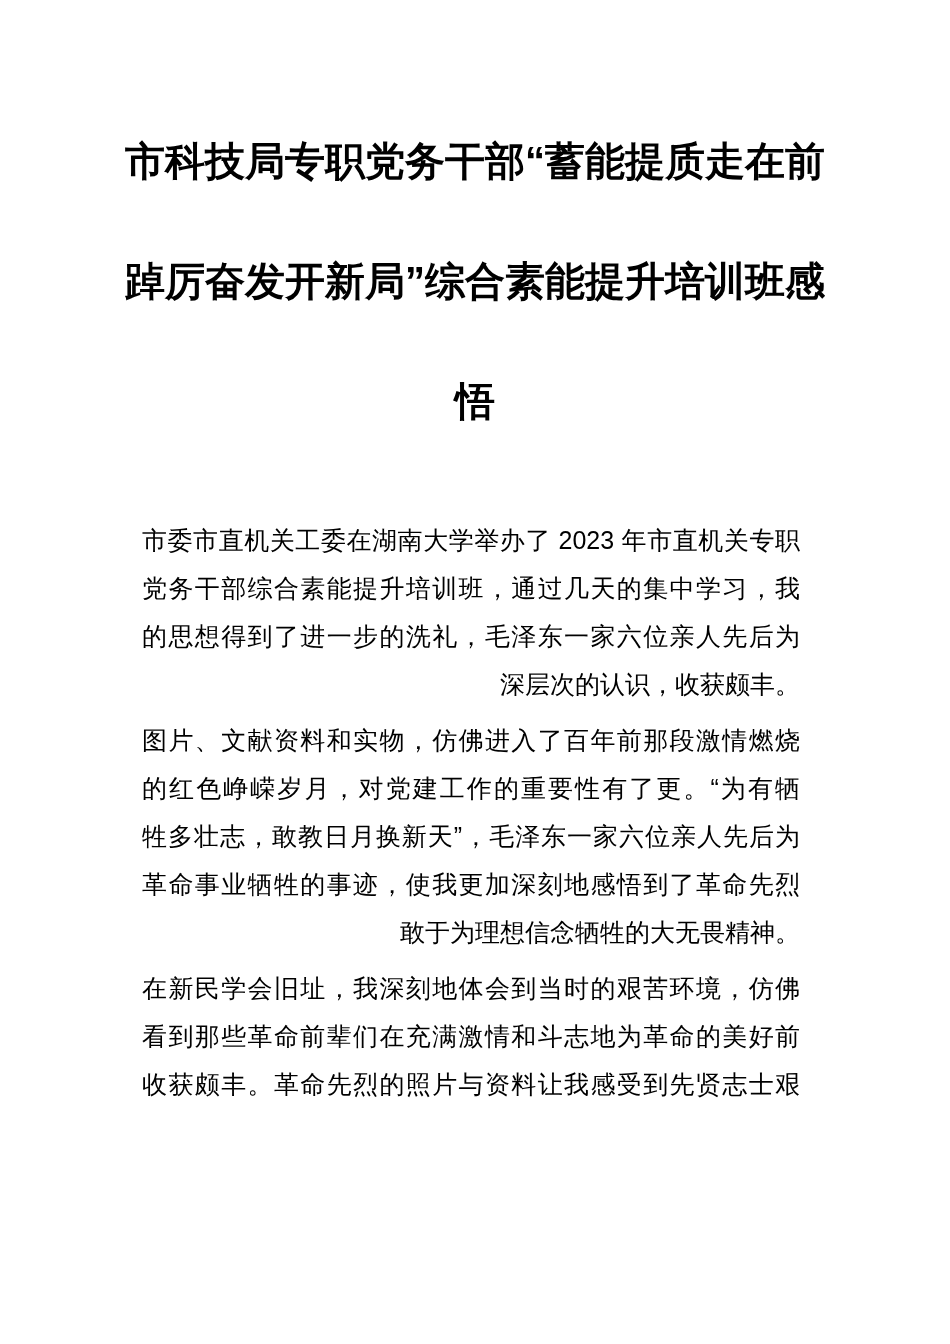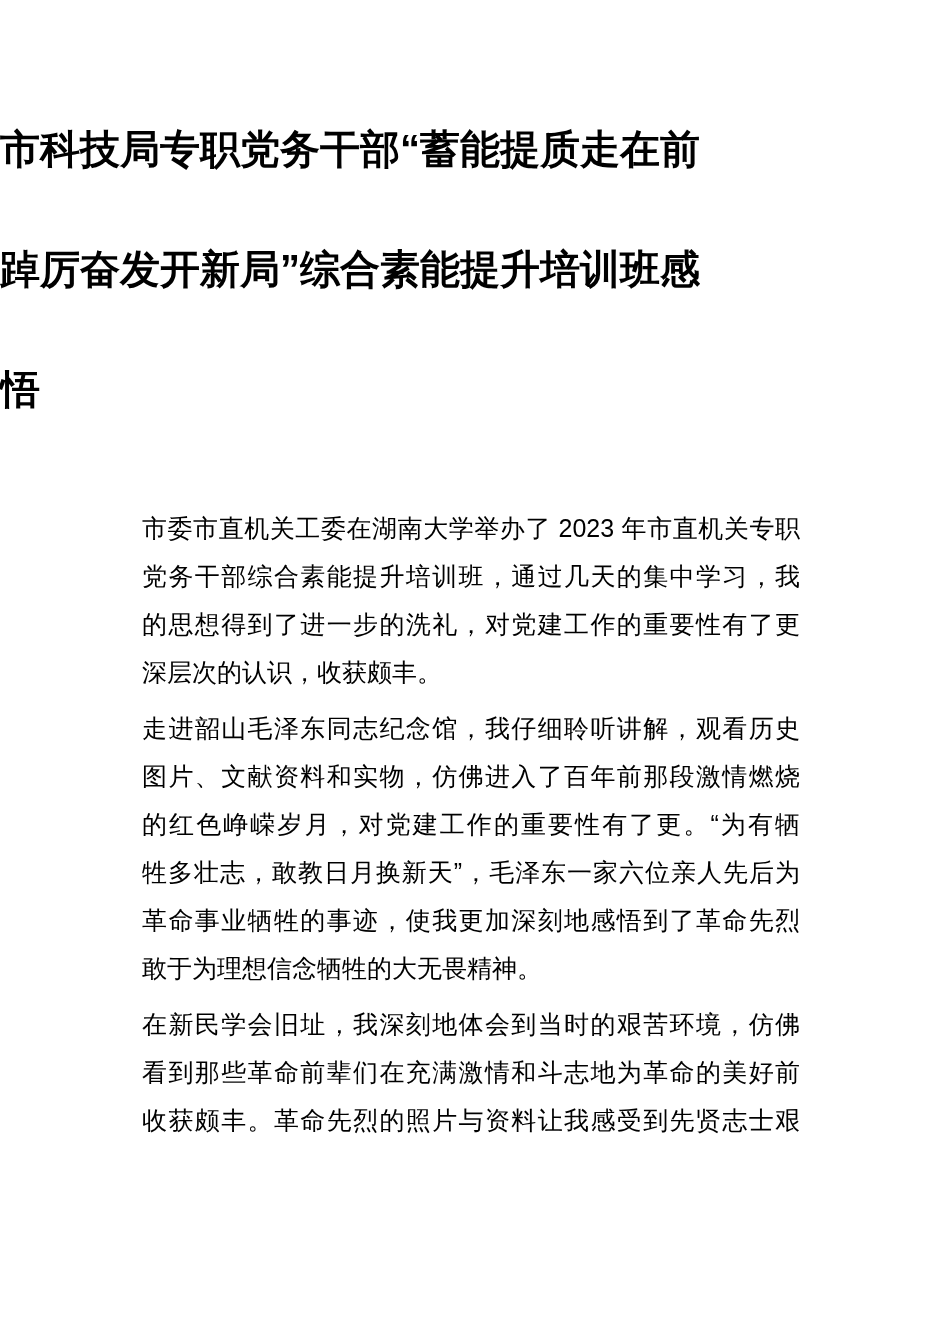--- a/index.html
+++ b/index.html
@@ -12,25 +12,26 @@
     width: 950px;
     height: 1344px;
     margin: 0 auto;
     background: #ffffff;
     color: #000000;
     font-family: "Liberation Sans", sans-serif;
     overflow: hidden;
   }
   .doc-title {
     padding-top: 89px;
-    text-align: left;
+    text-align: center;
     font-size: 40px;
     line-height: 120px;
     font-weight: 700;
     letter-spacing: 0;
+    margin-top: 12px;
   }
   .title-line {
     white-space: nowrap;
   }
   .doc-content {
     margin: 55px 142px 0 142px;
     font-size: 25px;
     line-height: 48px;
     font-weight: 400;
   }
@@ -41,45 +42,44 @@
     min-height: 48px;
   }
   
   .jline {
     text-align: justify;
     text-align-last: justify;
     text-justify: inter-character;
   }
   
   .lastline {
-    text-align: left;
+    text-align: right;
   }
 </style>
 </head>
 <body>
 
 <div class="page">
 
   <div class="doc-title">
     <div class="title-line">市科技局专职党务干部“蓄能提质走在前</div>
     <div class="title-line">踔厉奋发开新局”综合素能提升培训班感</div>
     <div class="title-line">悟</div>
   </div>
 
   <div class="doc-content">
 
     <div class="para">
       <div class="body-line jline">市委市直机关工委在湖南大学举办了 2023 年市直机关专职</div>
       <div class="body-line jline">党务干部综合素能提升培训班，通过几天的集中学习，我</div>
-      <div class="body-line jline">的思想得到了进一步的洗礼，对党建工作的重要性有了更</div>
+      <div class="body-line jline">的思想得到了进一步的洗礼，毛泽东一家六位亲人先后为</div>
       <div class="body-line lastline">深层次的认识，收获颇丰。</div>
     </div>
 
     <div class="para">
-      <div class="body-line jline">走进韶山毛泽东同志纪念馆，我仔细聆听讲解，观看历史</div>
       <div class="body-line jline">图片、文献资料和实物，仿佛进入了百年前那段激情燃烧</div>
       <div class="body-line jline">的红色峥嵘岁月，对党建工作的重要性有了更。“为有牺</div>
       <div class="body-line jline">牲多壮志，敢教日月换新天”，毛泽东一家六位亲人先后为</div>
       <div class="body-line jline">革命事业牺牲的事迹，使我更加深刻地感悟到了革命先烈</div>
       <div class="body-line lastline">敢于为理想信念牺牲的大无畏精神。</div>
     </div>
 
     <div class="para">
       <div class="body-line jline">在新民学会旧址，我深刻地体会到当时的艰苦环境，仿佛</div>
       <div class="body-line jline">看到那些革命前辈们在充满激情和斗志地为革命的美好前</div>

